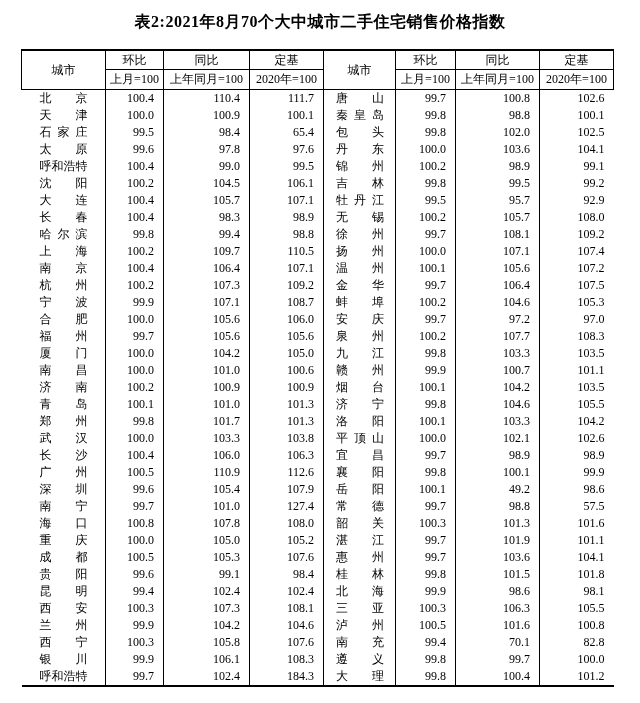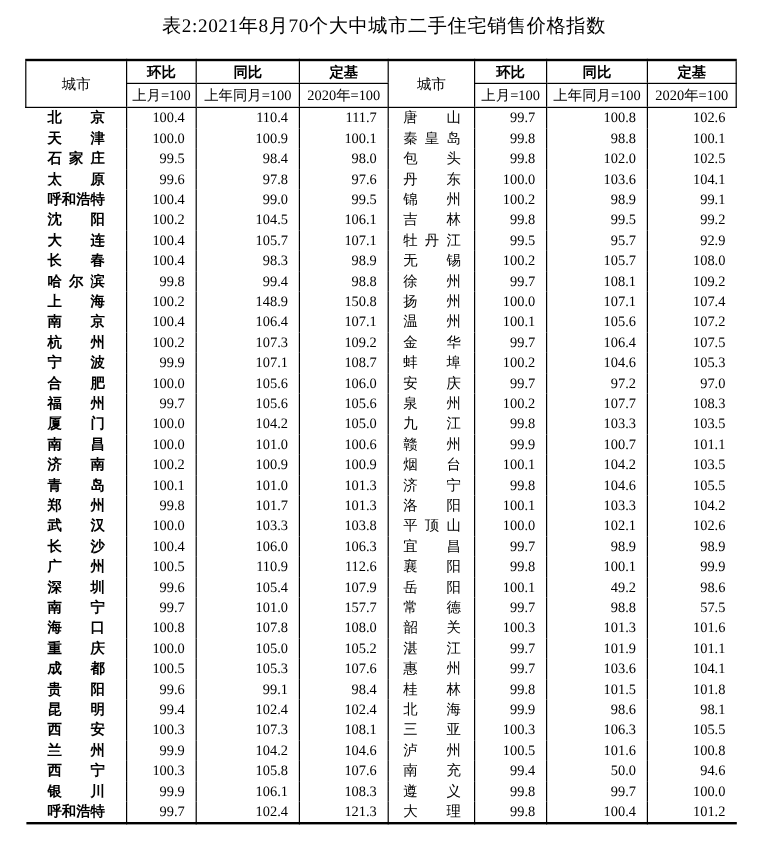--- a/index.html
+++ b/index.html
@@ -2,44 +2,44 @@
 <html lang="zh"><head>
 <meta charset="utf-8">
 <style>
   html,body{margin:0;padding:0;}
   body{
     width:640px;height:703px;background:#ffffff;color:#000;
     font-family:"Liberation Serif","DejaVu Serif",serif;
     position:relative;overflow:hidden;
   }
   .title{
-    text-align:center;font-weight:normal;font-size:16px;
+    text-align:center;font-weight:bold;font-size:16px;
     padding-top:12px;letter-spacing:0.5px;
   }
   table.idx-table{
     border-collapse:collapse;table-layout:fixed;
     margin:16px 0 0 21px;width:592px;
     border-top:2.5px solid #000;border-bottom:2.5px solid #000;
   }
   th,td{padding:0;font-weight:normal;font-size:12px;line-height:normal;}
   thead th{height:18px;text-align:center;vertical-align:middle;}
   thead .sub-row th{height:19px;}
   
   .vl{border-left:1px solid #000;}
   
   .outer-l{border-left:1px solid #000;}
   .outer-r{border-right:1px solid #000;}
   
-  thead .grp{border-bottom:1px solid #000;font-weight:bold;}
+  thead .grp{border-bottom:1px solid #000;}
   
   thead .hdr-bottom{border-bottom:1px solid #000;}
   tbody td{height:16.65px;vertical-align:middle;}
   td.num{text-align:right;padding-right:9px;font-size:12px;}
   td.city{text-align:left;}
-  td.city-l{padding-left:18px;font-weight:bold;}
+  td.city-l{padding-left:18px;}
   td.city-r{padding-left:12px;}
   .city-name{
     display:inline-block;width:48px;
     text-align:justify;text-align-last:justify;
     white-space:nowrap;font-size:12px;
   }
 </style>
 </head>
 <body>
 
@@ -94,21 +94,21 @@
     <td class="num vl">100.1</td>
     <td class="city city-r vl"><span class="city-name">秦皇岛</span></td>
     <td class="num vl">99.8</td>
     <td class="num vl">98.8</td>
     <td class="num vl">100.1</td>
   </tr>
       <tr>
     <td class="city city-l"><span class="city-name">石家庄</span></td>
     <td class="num vl">99.5</td>
     <td class="num vl">98.4</td>
-    <td class="num vl">98.0</td>
+    <td class="num vl">65.4</td>
     <td class="city city-r vl"><span class="city-name">包头</span></td>
     <td class="num vl">99.8</td>
     <td class="num vl">102.0</td>
     <td class="num vl">102.5</td>
   </tr>
       <tr>
     <td class="city city-l"><span class="city-name">太原</span></td>
     <td class="num vl">99.6</td>
     <td class="num vl">97.8</td>
     <td class="num vl">97.6</td>
@@ -163,22 +163,22 @@
     <td class="num vl">99.4</td>
     <td class="num vl">98.8</td>
     <td class="city city-r vl"><span class="city-name">徐州</span></td>
     <td class="num vl">99.7</td>
     <td class="num vl">108.1</td>
     <td class="num vl">109.2</td>
   </tr>
       <tr>
     <td class="city city-l"><span class="city-name">上海</span></td>
     <td class="num vl">100.2</td>
-    <td class="num vl">148.9</td>
-    <td class="num vl">150.8</td>
+    <td class="num vl">109.7</td>
+    <td class="num vl">110.5</td>
     <td class="city city-r vl"><span class="city-name">扬州</span></td>
     <td class="num vl">100.0</td>
     <td class="num vl">107.1</td>
     <td class="num vl">107.4</td>
   </tr>
       <tr>
     <td class="city city-l"><span class="city-name">南京</span></td>
     <td class="num vl">100.4</td>
     <td class="num vl">106.4</td>
     <td class="num vl">107.1</td>
@@ -314,21 +314,21 @@
     <td class="num vl">107.9</td>
     <td class="city city-r vl"><span class="city-name">岳阳</span></td>
     <td class="num vl">100.1</td>
     <td class="num vl">49.2</td>
     <td class="num vl">98.6</td>
   </tr>
       <tr>
     <td class="city city-l"><span class="city-name">南宁</span></td>
     <td class="num vl">99.7</td>
     <td class="num vl">101.0</td>
-    <td class="num vl">157.7</td>
+    <td class="num vl">127.4</td>
     <td class="city city-r vl"><span class="city-name">常德</span></td>
     <td class="num vl">99.7</td>
     <td class="num vl">98.8</td>
     <td class="num vl">57.5</td>
   </tr>
       <tr>
     <td class="city city-l"><span class="city-name">海口</span></td>
     <td class="num vl">100.8</td>
     <td class="num vl">107.8</td>
     <td class="num vl">108.0</td>
@@ -397,37 +397,37 @@
     <td class="num vl">101.6</td>
     <td class="num vl">100.8</td>
   </tr>
       <tr>
     <td class="city city-l"><span class="city-name">西宁</span></td>
     <td class="num vl">100.3</td>
     <td class="num vl">105.8</td>
     <td class="num vl">107.6</td>
     <td class="city city-r vl"><span class="city-name">南充</span></td>
     <td class="num vl">99.4</td>
-    <td class="num vl">50.0</td>
-    <td class="num vl">94.6</td>
+    <td class="num vl">70.1</td>
+    <td class="num vl">82.8</td>
   </tr>
       <tr>
     <td class="city city-l"><span class="city-name">银川</span></td>
     <td class="num vl">99.9</td>
     <td class="num vl">106.1</td>
     <td class="num vl">108.3</td>
     <td class="city city-r vl"><span class="city-name">遵义</span></td>
     <td class="num vl">99.8</td>
     <td class="num vl">99.7</td>
     <td class="num vl">100.0</td>
   </tr>
       <tr>
     <td class="city city-l"><span class="city-name">呼和浩特</span></td>
     <td class="num vl">99.7</td>
     <td class="num vl">102.4</td>
-    <td class="num vl">121.3</td>
+    <td class="num vl">184.3</td>
     <td class="city city-r vl"><span class="city-name">大理</span></td>
     <td class="num vl">99.8</td>
     <td class="num vl">100.4</td>
     <td class="num vl">101.2</td>
   </tr>
     </tbody>
 </table>
 
 </body></html>

